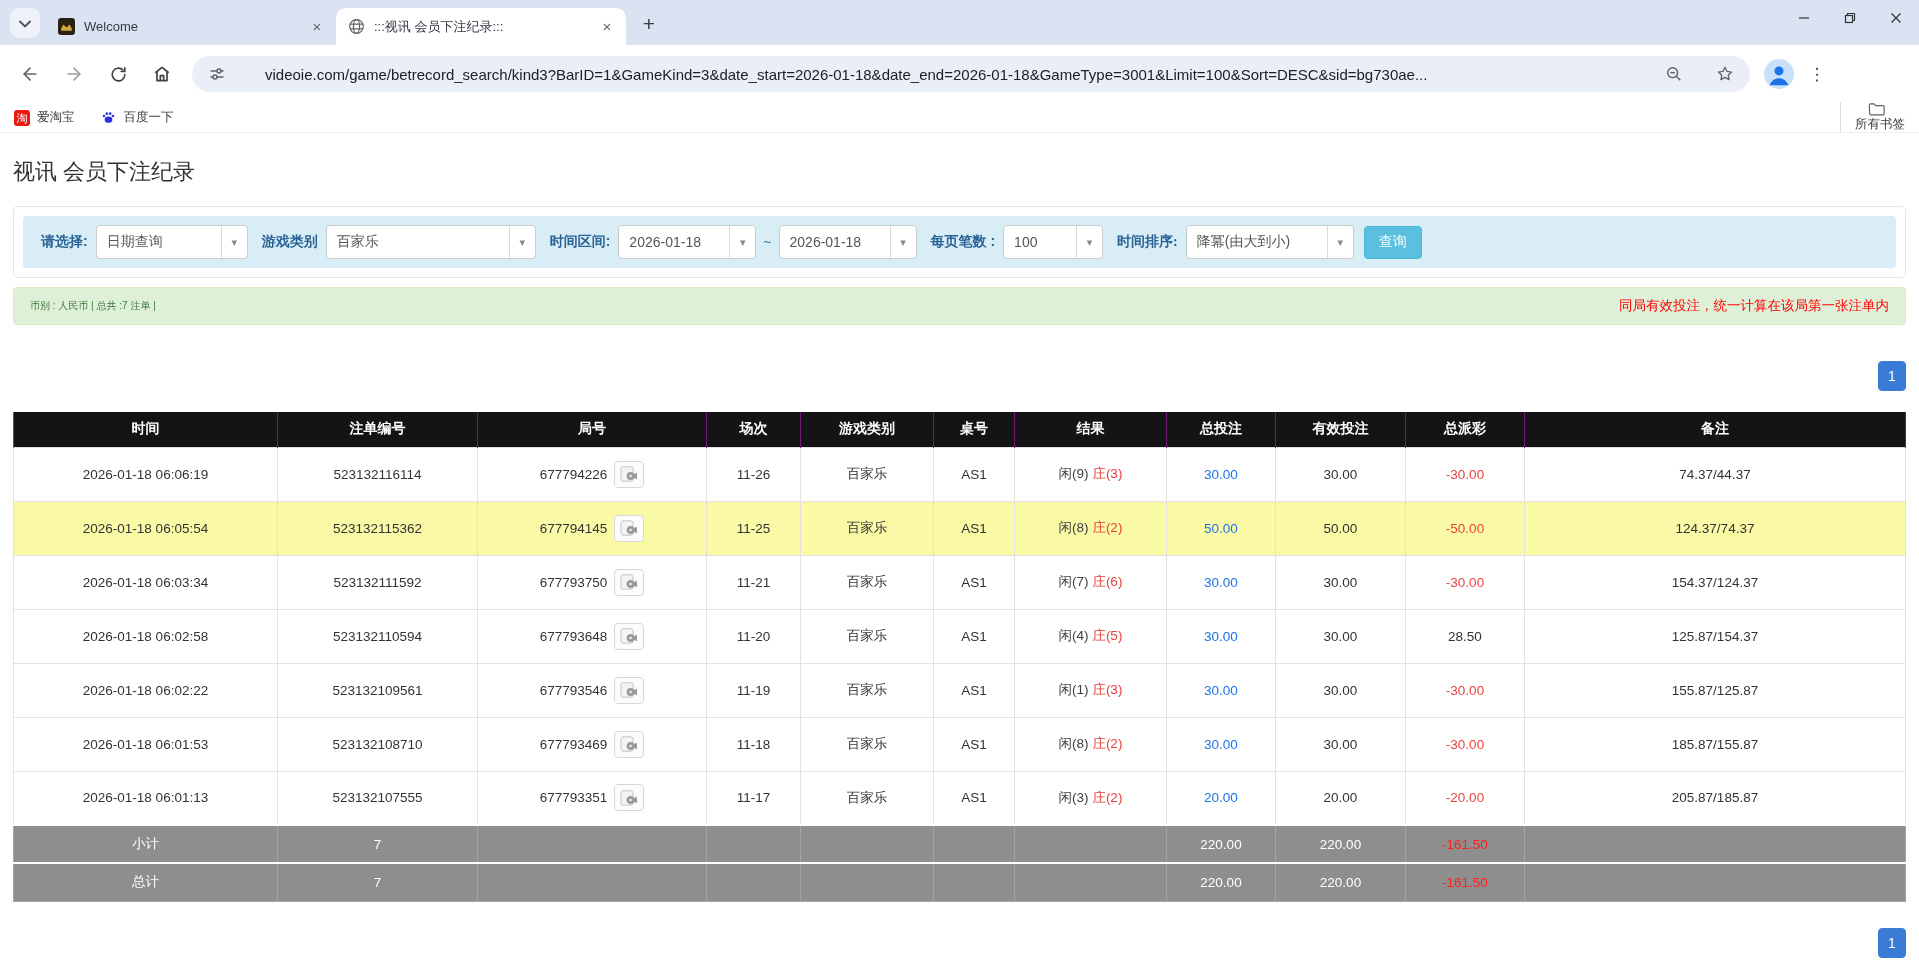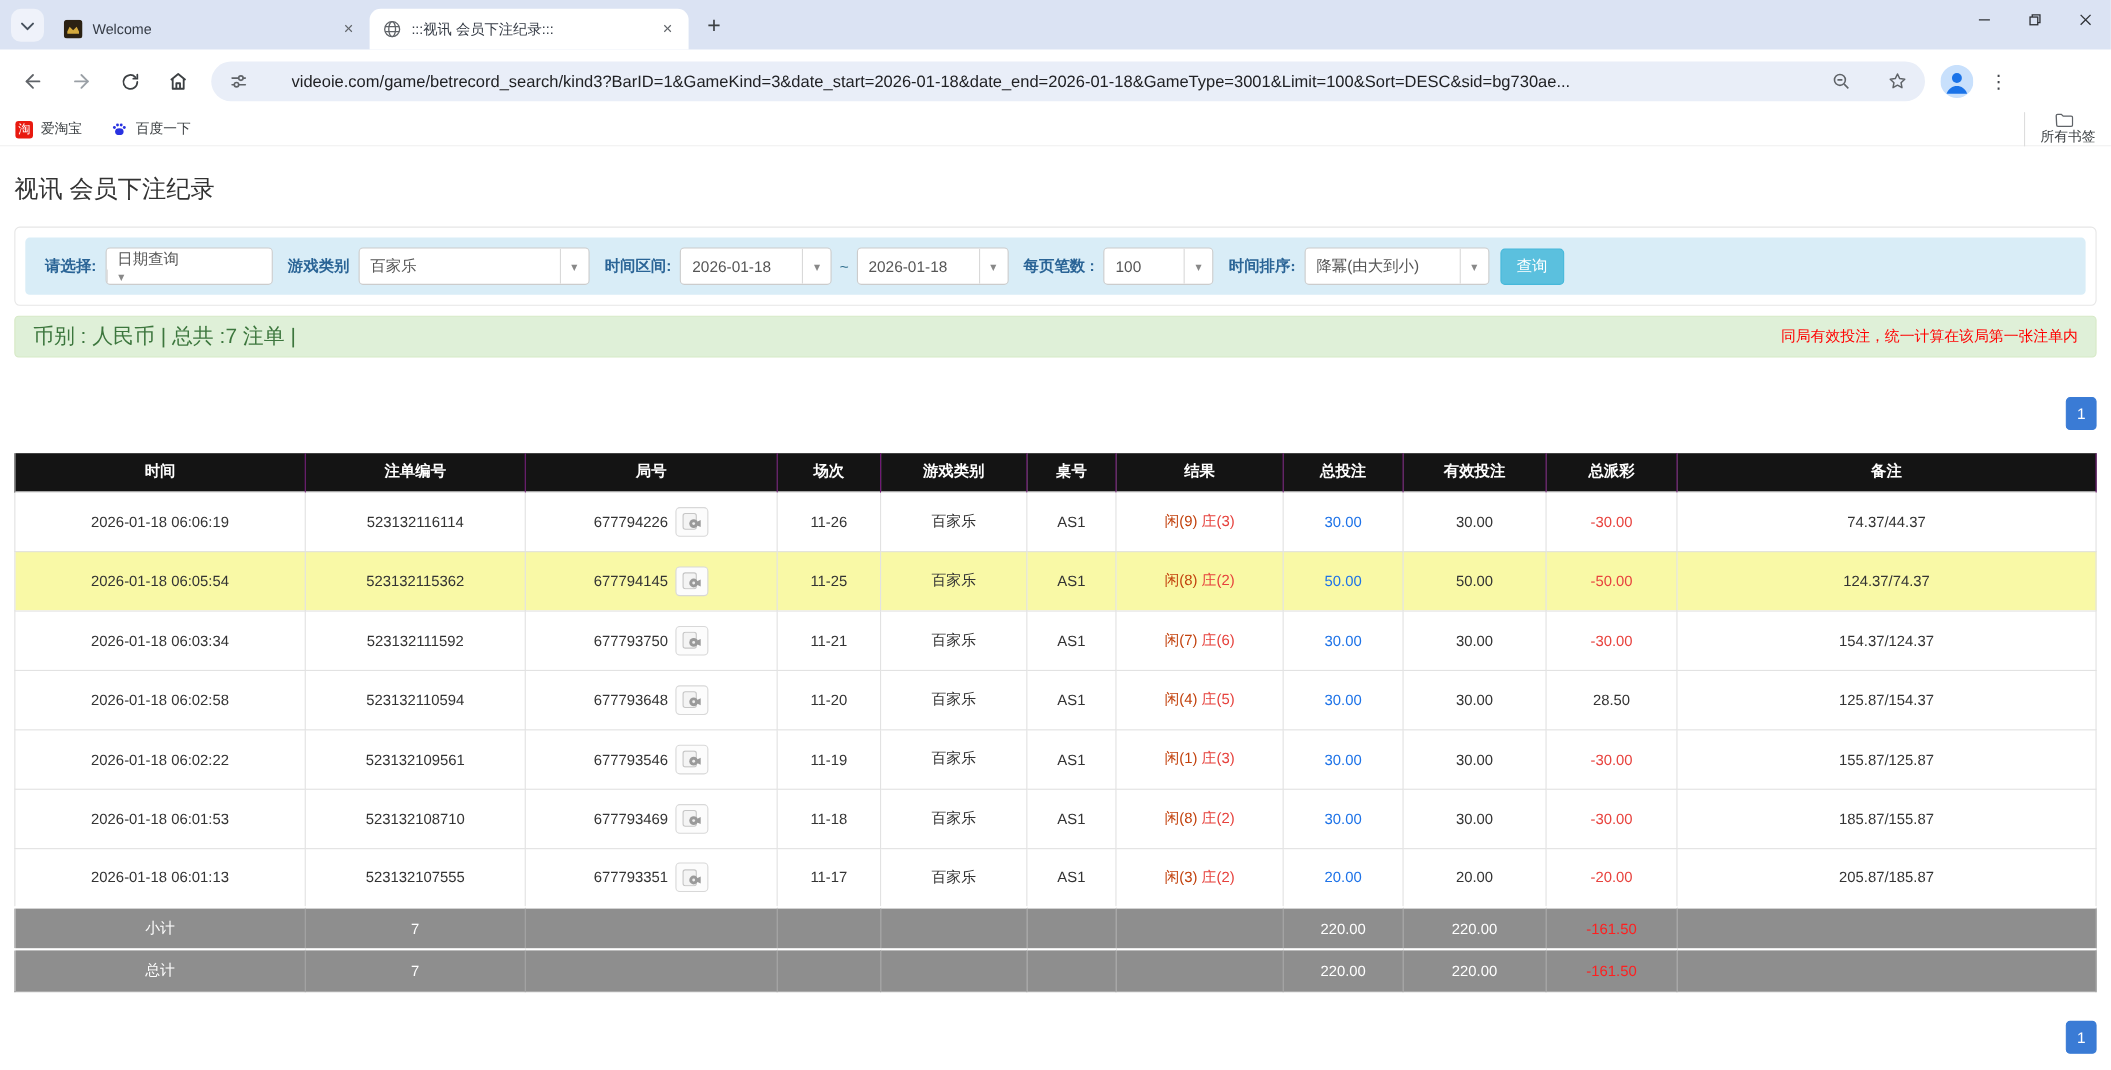--- a/index.html
+++ b/index.html
@@ -51,43 +51,43 @@
 
   .filter-panel { margin-top:19px; border:1px solid #e6e6e6; border-radius:5px; background:#fff; padding:9px; }
   .filter-bar { background:#d9edf7; border-radius:4px; height:52px; display:flex; align-items:center; padding:0 14px; }
   .flabel { color:#2a6496; font-weight:bold; font-size:14px; margin:0 8px 0 4px; white-space:nowrap; }
   .tilde { color:#31708f; font-size:14px; margin:0 7px; }
   .sel { height:34px; background:#fff; border:1px solid #ccc; border-radius:4px; display:flex;
     align-items:stretch; cursor:pointer; overflow:hidden; }
   .sel-text { display:flex; align-items:center; padding:0 10px; font-size:14px; color:#555; flex:1; white-space:nowrap; }
   .sel-caret { width:26px; border-left:1px solid #d9d9d9; display:flex; align-items:center;
     justify-content:center; color:#888; font-size:11px; }
-  .w-query{width:152px;flex-direction:column;} .w-game{width:210px;} .w-date{width:138px;} .w-pp{width:100px;} .w-sort{width:168px;}
+  .w-query{width:152px;} .w-game{width:210px;} .w-date{width:138px;} .w-pp{width:100px;} .w-sort{width:168px;}
   .search-btn { height:33px; padding:0 14px; margin-left:10px; background:#5bc0de; border:1px solid #46b8da;
     border-radius:4px; color:#fff; font-size:14px; cursor:pointer; }
 
   .alert-bar { margin-top:9px; background:#dff0d8; border:1px solid #d6e9c6; border-radius:4px;
     height:38px; display:flex; align-items:center; justify-content:space-between; padding:0 16px; }
-  .alert-left { color:#3c763d; font-size:19px; }
+  .alert-left { color:#3c763d; font-size:10px; }
   .alert-right { color:#ff0000; font-size:13.5px; }
 
   .pag { display:flex; justify-content:flex-end; }
   .pag.top { margin-top:36px; }
   .pag.bottom { margin-top:26px; }
   .page-btn { min-width:28px; height:30px; background:#3a7bd5; border:1px solid #3a7bd5; border-radius:4px;
     color:#fff; font-size:14px; display:flex; align-items:center; justify-content:center; cursor:pointer; }
 
   table.bets { width:100%; margin-top:21px; border-collapse:collapse; table-layout:fixed; font-size:13.5px; color:#333; }
   table.bets th { background:#141414; color:#fff; font-weight:bold; height:35px; font-size:14px;
     border-right:1px solid #701a75; border-left:1px solid #5a5a5a; }
   table.bets td { height:54px; text-align:center; border:1px solid #e2e2e2; background:#fff; }
   tr.highlight td { background:#f9f9a6; }
   td.total-bet { color:#1e73e8; cursor:pointer; }
   td.neg { color:#e8433e; }
-  .res-player { color:#c2410c; }
+  .res-player { color:#404040; }
   .res-banker { color:#e6413c; }
   .round-wrap { display:inline-flex; align-items:center; gap:7px; }
   .video-btn { background:#fcfcfc; border:1px solid #d8d8d8; border-radius:4px; width:30px; height:27px;
     display:inline-flex; align-items:center; justify-content:center; cursor:pointer; padding:0; }
   tr.summary td { height:38px; background:#8e8e8e; color:#fff; border:1px solid #a3a3a3;
     border-top:2px solid #fff; font-size:13.5px; }
   tr.summary td.neg { color:#ff1f1f; }
 </style>
 </head>
 <body>

